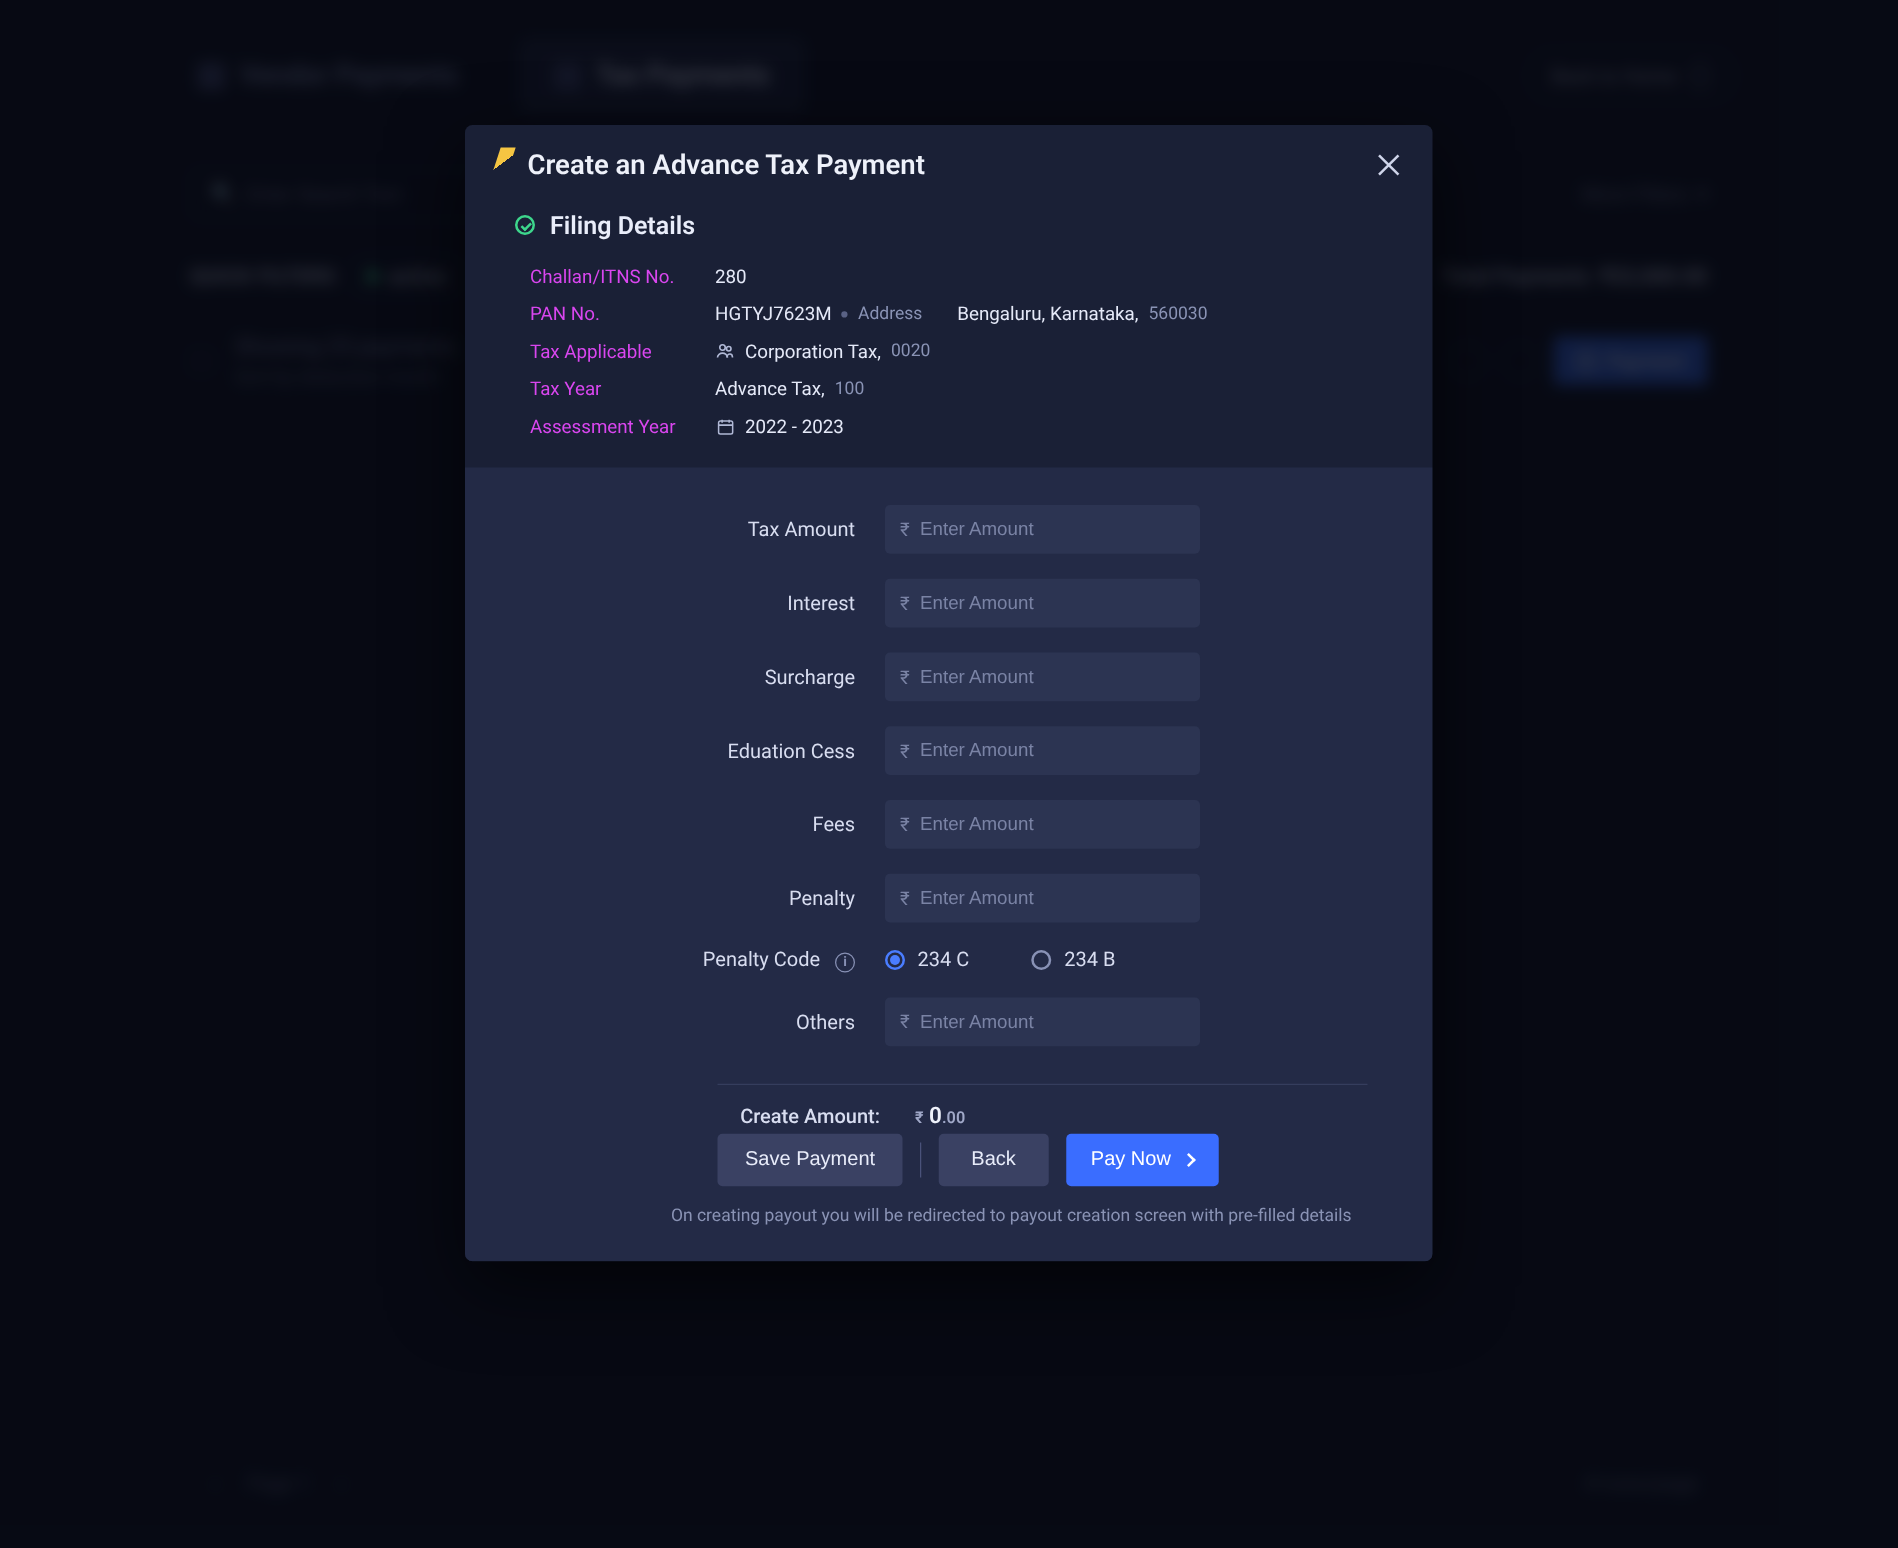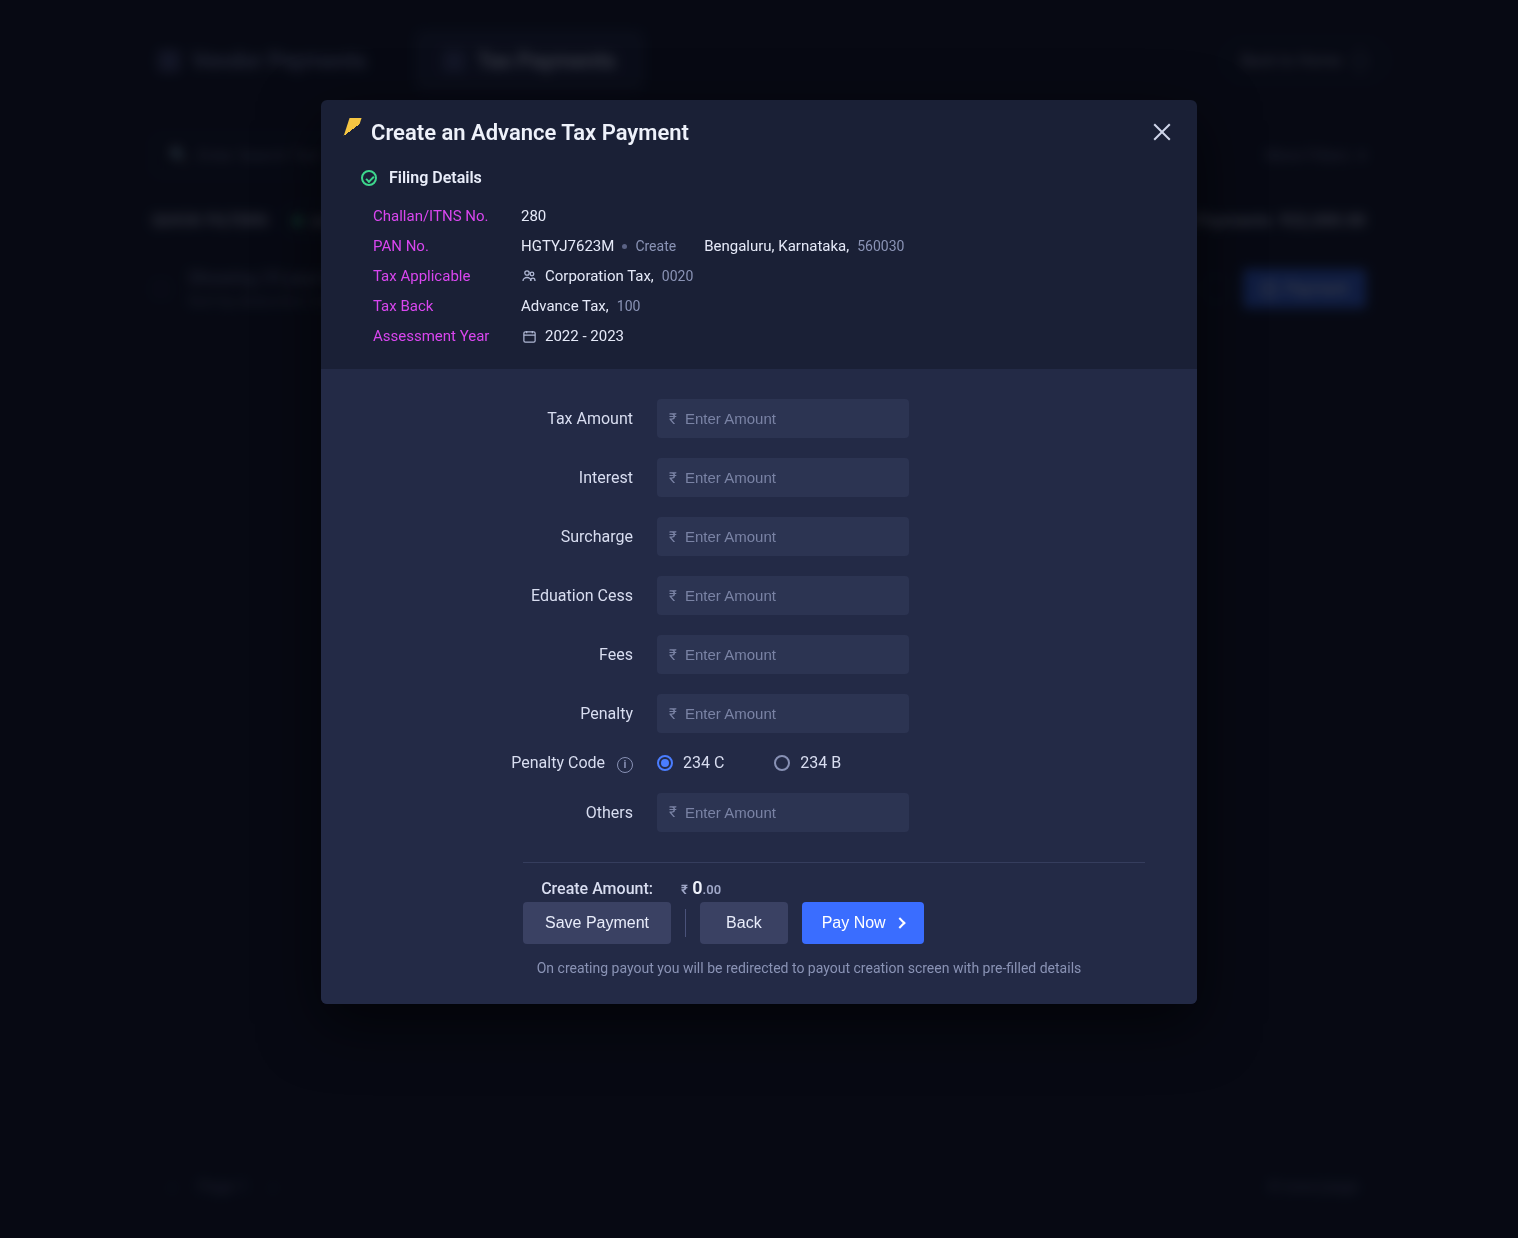--- a/index.html
+++ b/index.html
@@ -109,21 +109,21 @@
 .chev { width: 24px; height: 24px; display: flex; align-items: center; justify-content: center; }
 
 
 .overlay {
   position: absolute; inset: 0;
   background: rgba(5,7,15,0.55);
   display: flex; align-items: flex-start; justify-content: center;
   padding-top: 100px;
 }
 .modal {
-  width: 876px;
+  width: 774px;
   background: #1a2036;
   border-radius: 6px;
   overflow: hidden;
   color: #cfd5ea;
   box-shadow: 0 20px 60px rgba(0,0,0,0.6);
 }
 .modal-header {
   display: flex; align-items: center; gap: 14px;
   padding: 18px 24px 12px 24px;
 }
@@ -141,21 +141,21 @@
   width: 2px; height: 22px; background: #cfd5ea;
 }
 .close-x::before { transform: rotate(45deg); }
 .close-x::after { transform: rotate(-45deg); }
 
 .section {
   padding: 10px 52px 18px 52px;
 }
 .sec-title {
   display: flex; align-items: center; gap: 12px;
-  font-size: 16px; font-weight: 600; color: #e9edfa;
+  font-size: 20px; font-weight: 600; color: #e9edfa;
   margin-bottom: 14px; margin-left: -12px;
 }
 .check-icon {
   width: 16px; height: 16px; border-radius: 50%;
   border: 2px solid #3dd68c; position: relative;
 }
 .check-icon::after {
   content: ""; position: absolute; left: 3px; top: 4px;
   width: 6px; height: 3px; border-left: 2px solid #3dd68c;
   border-bottom: 2px solid #3dd68c; transform: rotate(-45deg);
@@ -348,21 +348,21 @@
       <div class="detail-row">
         <span class="detail-label">Challan/ITNS No.</span>
         <span class="detail-val">280</span>
       </div>
 
       <div class="detail-row">
         <span class="detail-label">PAN No.</span>
         <span class="detail-val">
           <span>HGTYJ7623M</span>
           <span class="sep-dot"></span>
-          <span class="code">Create</span>
+          <span class="code">Address</span>
           <span style="margin-left:20px;">Bengaluru, Karnataka,</span>
           <span class="code">560030</span>
         </span>
       </div>
 
       <div class="detail-row">
         <span class="detail-label">Tax Applicable</span>
         <span class="detail-val">
           <span class="mini-icon">
             <svg width="16" height="16" viewBox="0 0 16 16" fill="none" stroke="currentColor" stroke-width="1.3">
@@ -371,21 +371,21 @@
                 <path d="M2 13c0-2 2-3.5 4-3.5s4 1.5 4 3.5"></path>
                 <path d="M9.5 13c0-1.6 1.2-2.8 2.5-2.8s2 1.2 2 2.8"></path>
               </svg>
           </span>
           <span>Corporation Tax,</span>
           <span class="code">0020</span>
         </span>
       </div>
 
       <div class="detail-row">
-        <span class="detail-label">Tax Back</span>
+        <span class="detail-label">Tax Year</span>
         <span class="detail-val">
           <span>Advance Tax,</span>
           <span class="code">100</span>
         </span>
       </div>
 
       <div class="detail-row">
         <span class="detail-label">Assessment Year</span>
         <span class="detail-val">
           <span class="mini-icon">

